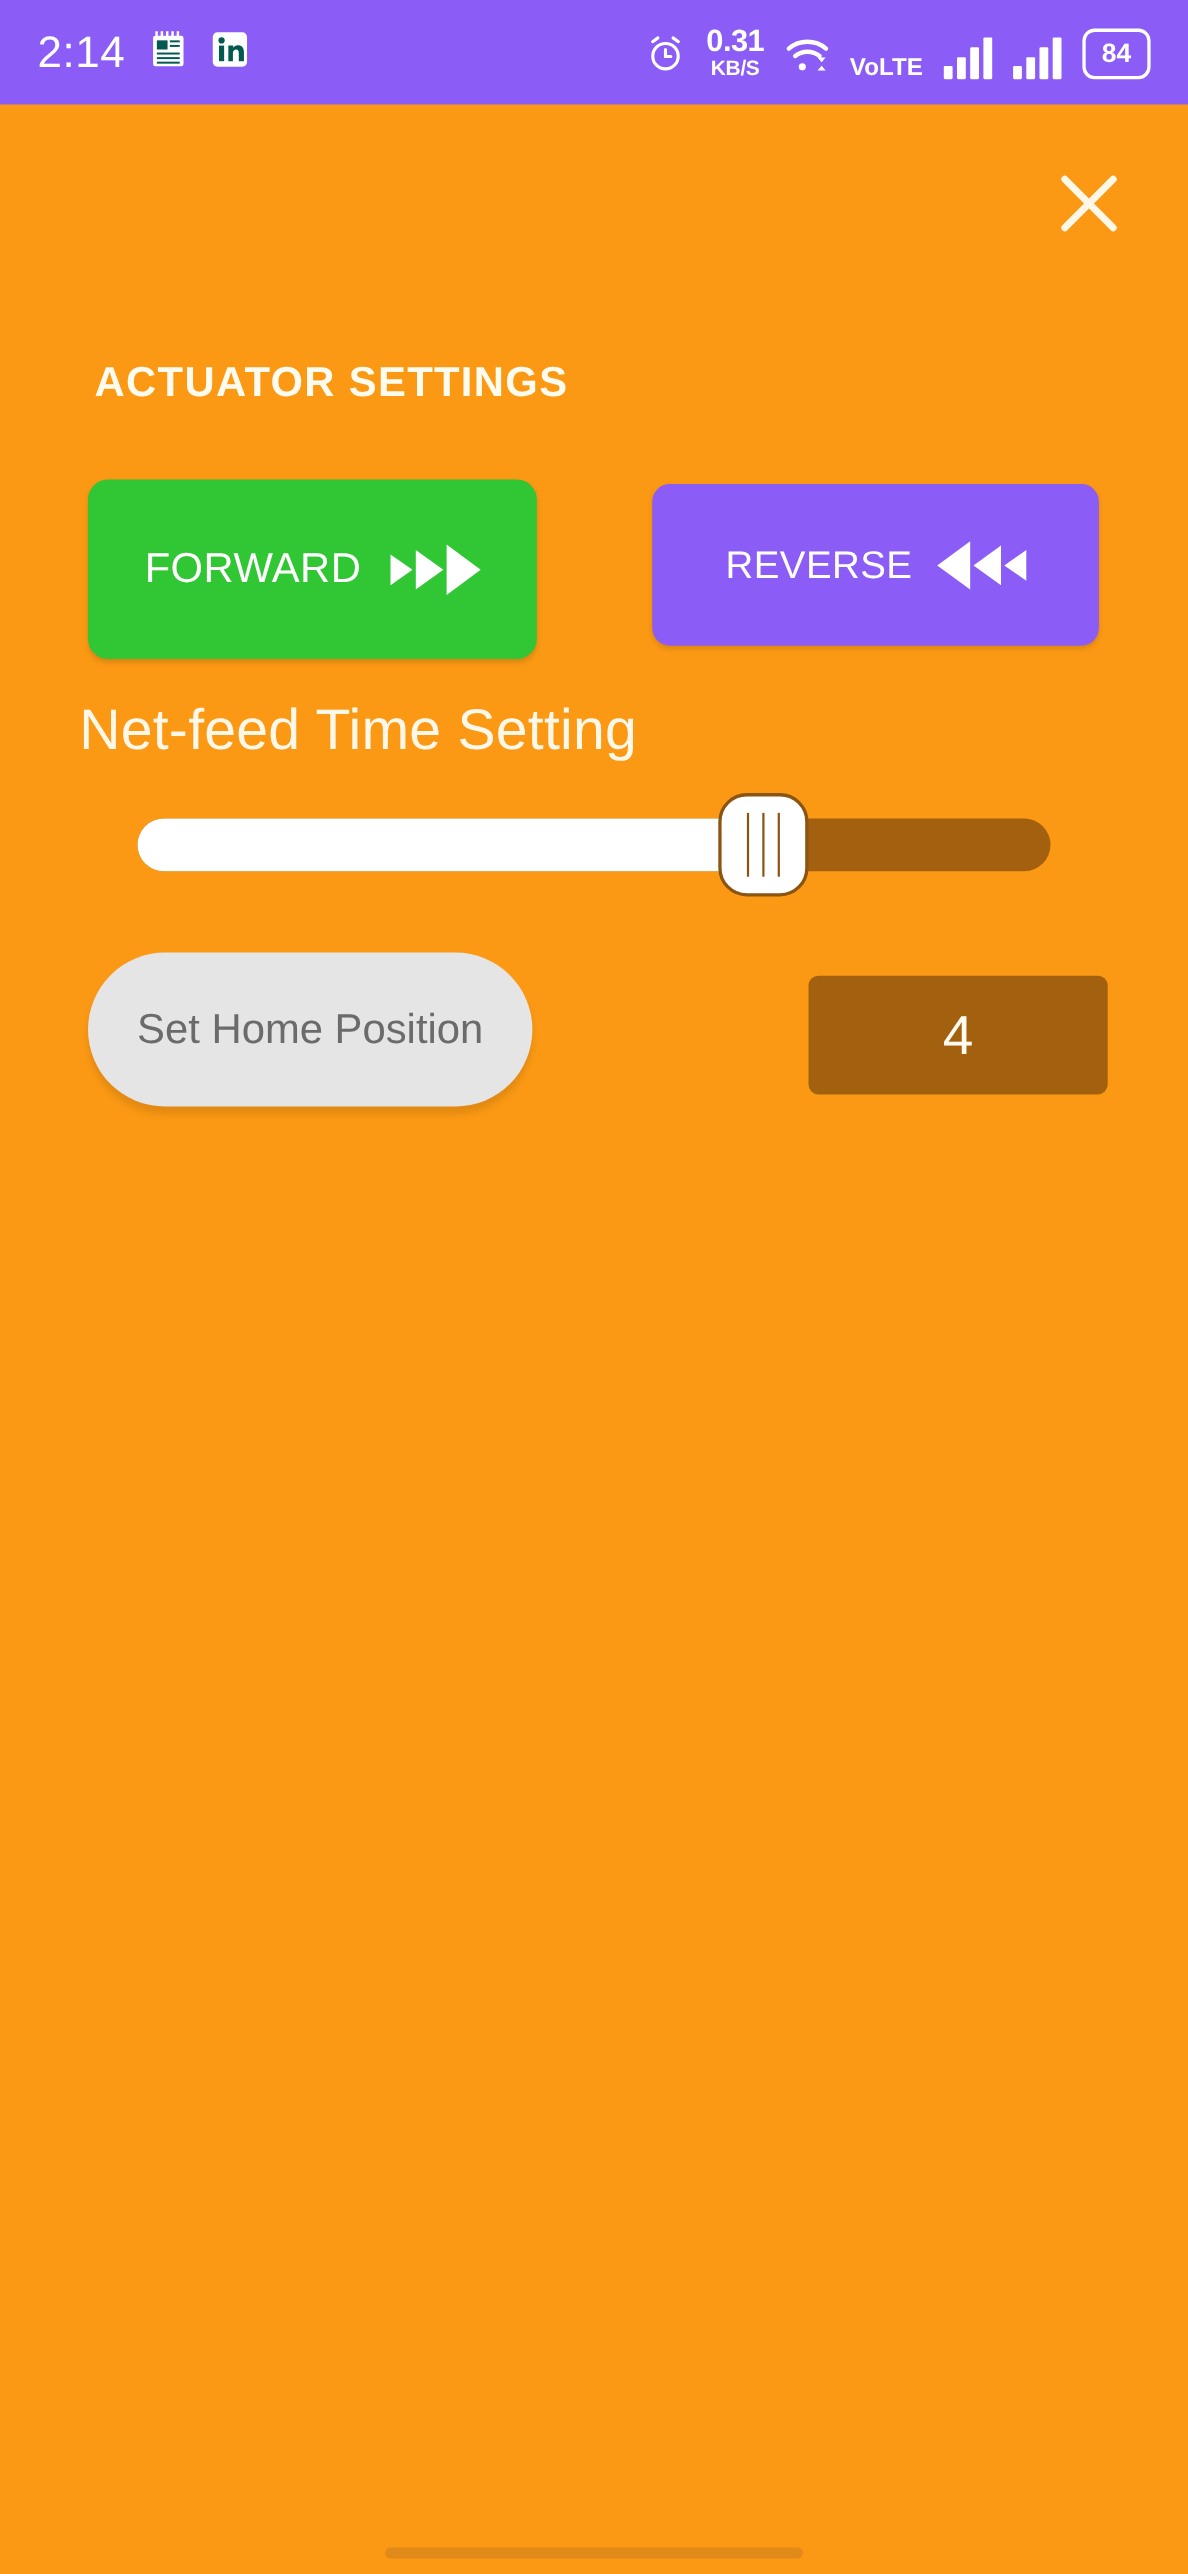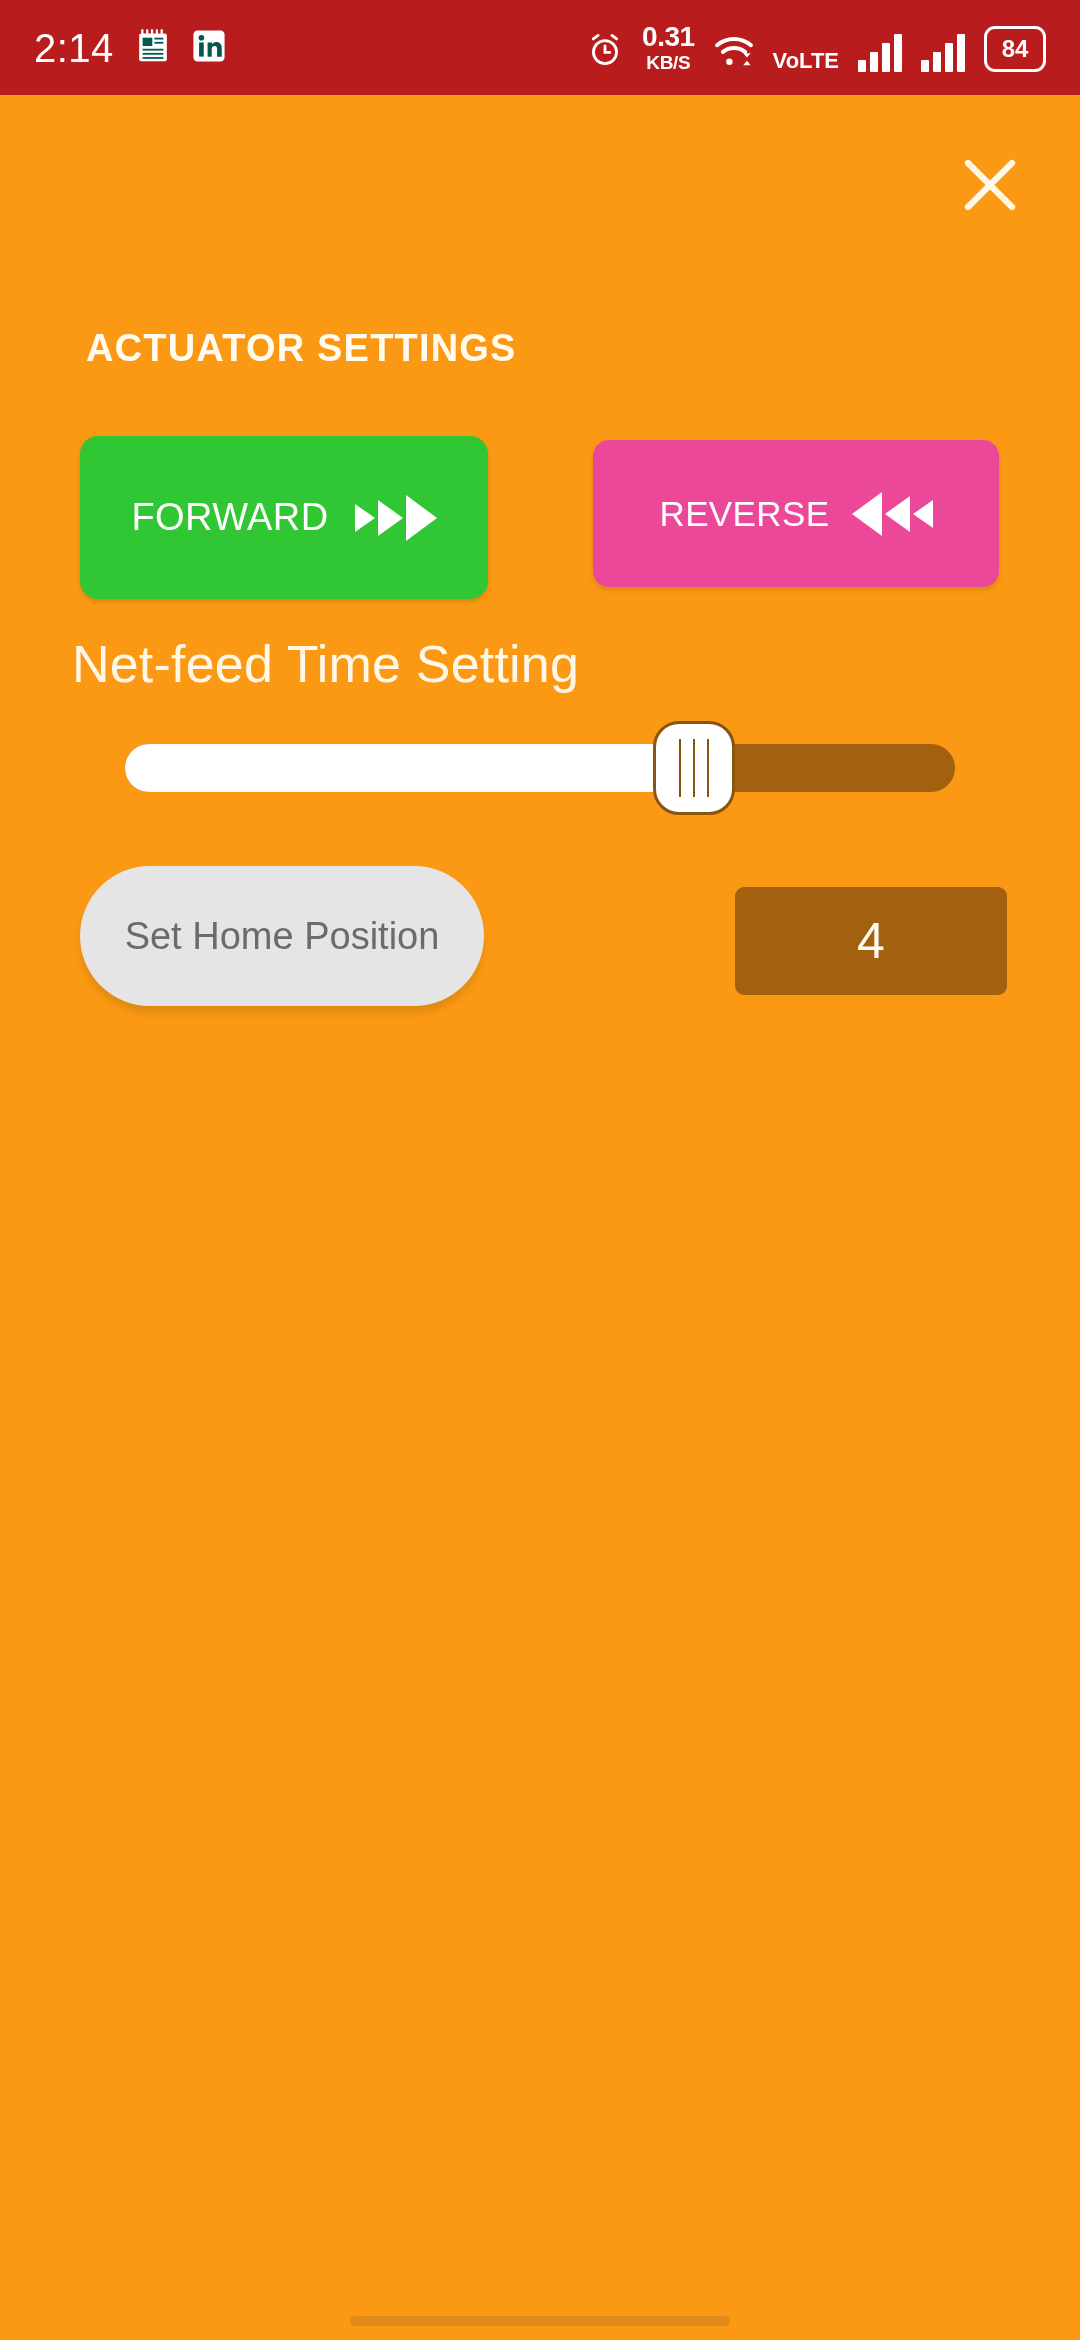--- a/index.html
+++ b/index.html
@@ -8,21 +8,21 @@
     background:#FB9914;
     font-family:"Liberation Sans", sans-serif;
     overflow:hidden;
   }
   body { position:relative; }
 
   
   #status-bar {
     position:absolute; top:0; left:0;
     width:1080px; height:95px;
-    background:#b91c1c;
+    background:#8b5cf6;
     display:flex; align-items:center;
     padding:0 34px;
     color:#ffffff;
   }
   #status-left { display:flex; align-items:center; gap:22px; }
   #status-right { margin-left:auto; display:flex; align-items:flex-end; gap:19px; }
   #clock { font-size:40px; font-weight:400; letter-spacing:0.5px; line-height:1; }
 
   .sb-ico { display:block; }
 
@@ -72,21 +72,21 @@
     background:#31C634; border:none; border-radius:18px;
     display:flex; align-items:center; justify-content:center;
     gap:26px; cursor:pointer;
     box-shadow:0 3px 5px rgba(0,0,0,0.12);
   }
   #fwd-btn .btn-label { font-size:38px; color:#ffffff; letter-spacing:0.4px; }
 
   #rev-btn {
     position:absolute; left:593px; top:440px;
     width:406px; height:147px;
-    background:#ec4899; border:none; border-radius:16px;
+    background:#8b5cf6; border:none; border-radius:16px;
     display:flex; align-items:center; justify-content:center;
     gap:22px; cursor:pointer;
     box-shadow:0 3px 5px rgba(0,0,0,0.12);
   }
   #rev-btn .btn-label { font-size:35px; color:#ffffff; letter-spacing:0.4px; }
 
   .tri-group { display:flex; align-items:center; }
   .tri { width:0; height:0; display:block; }
 
   

